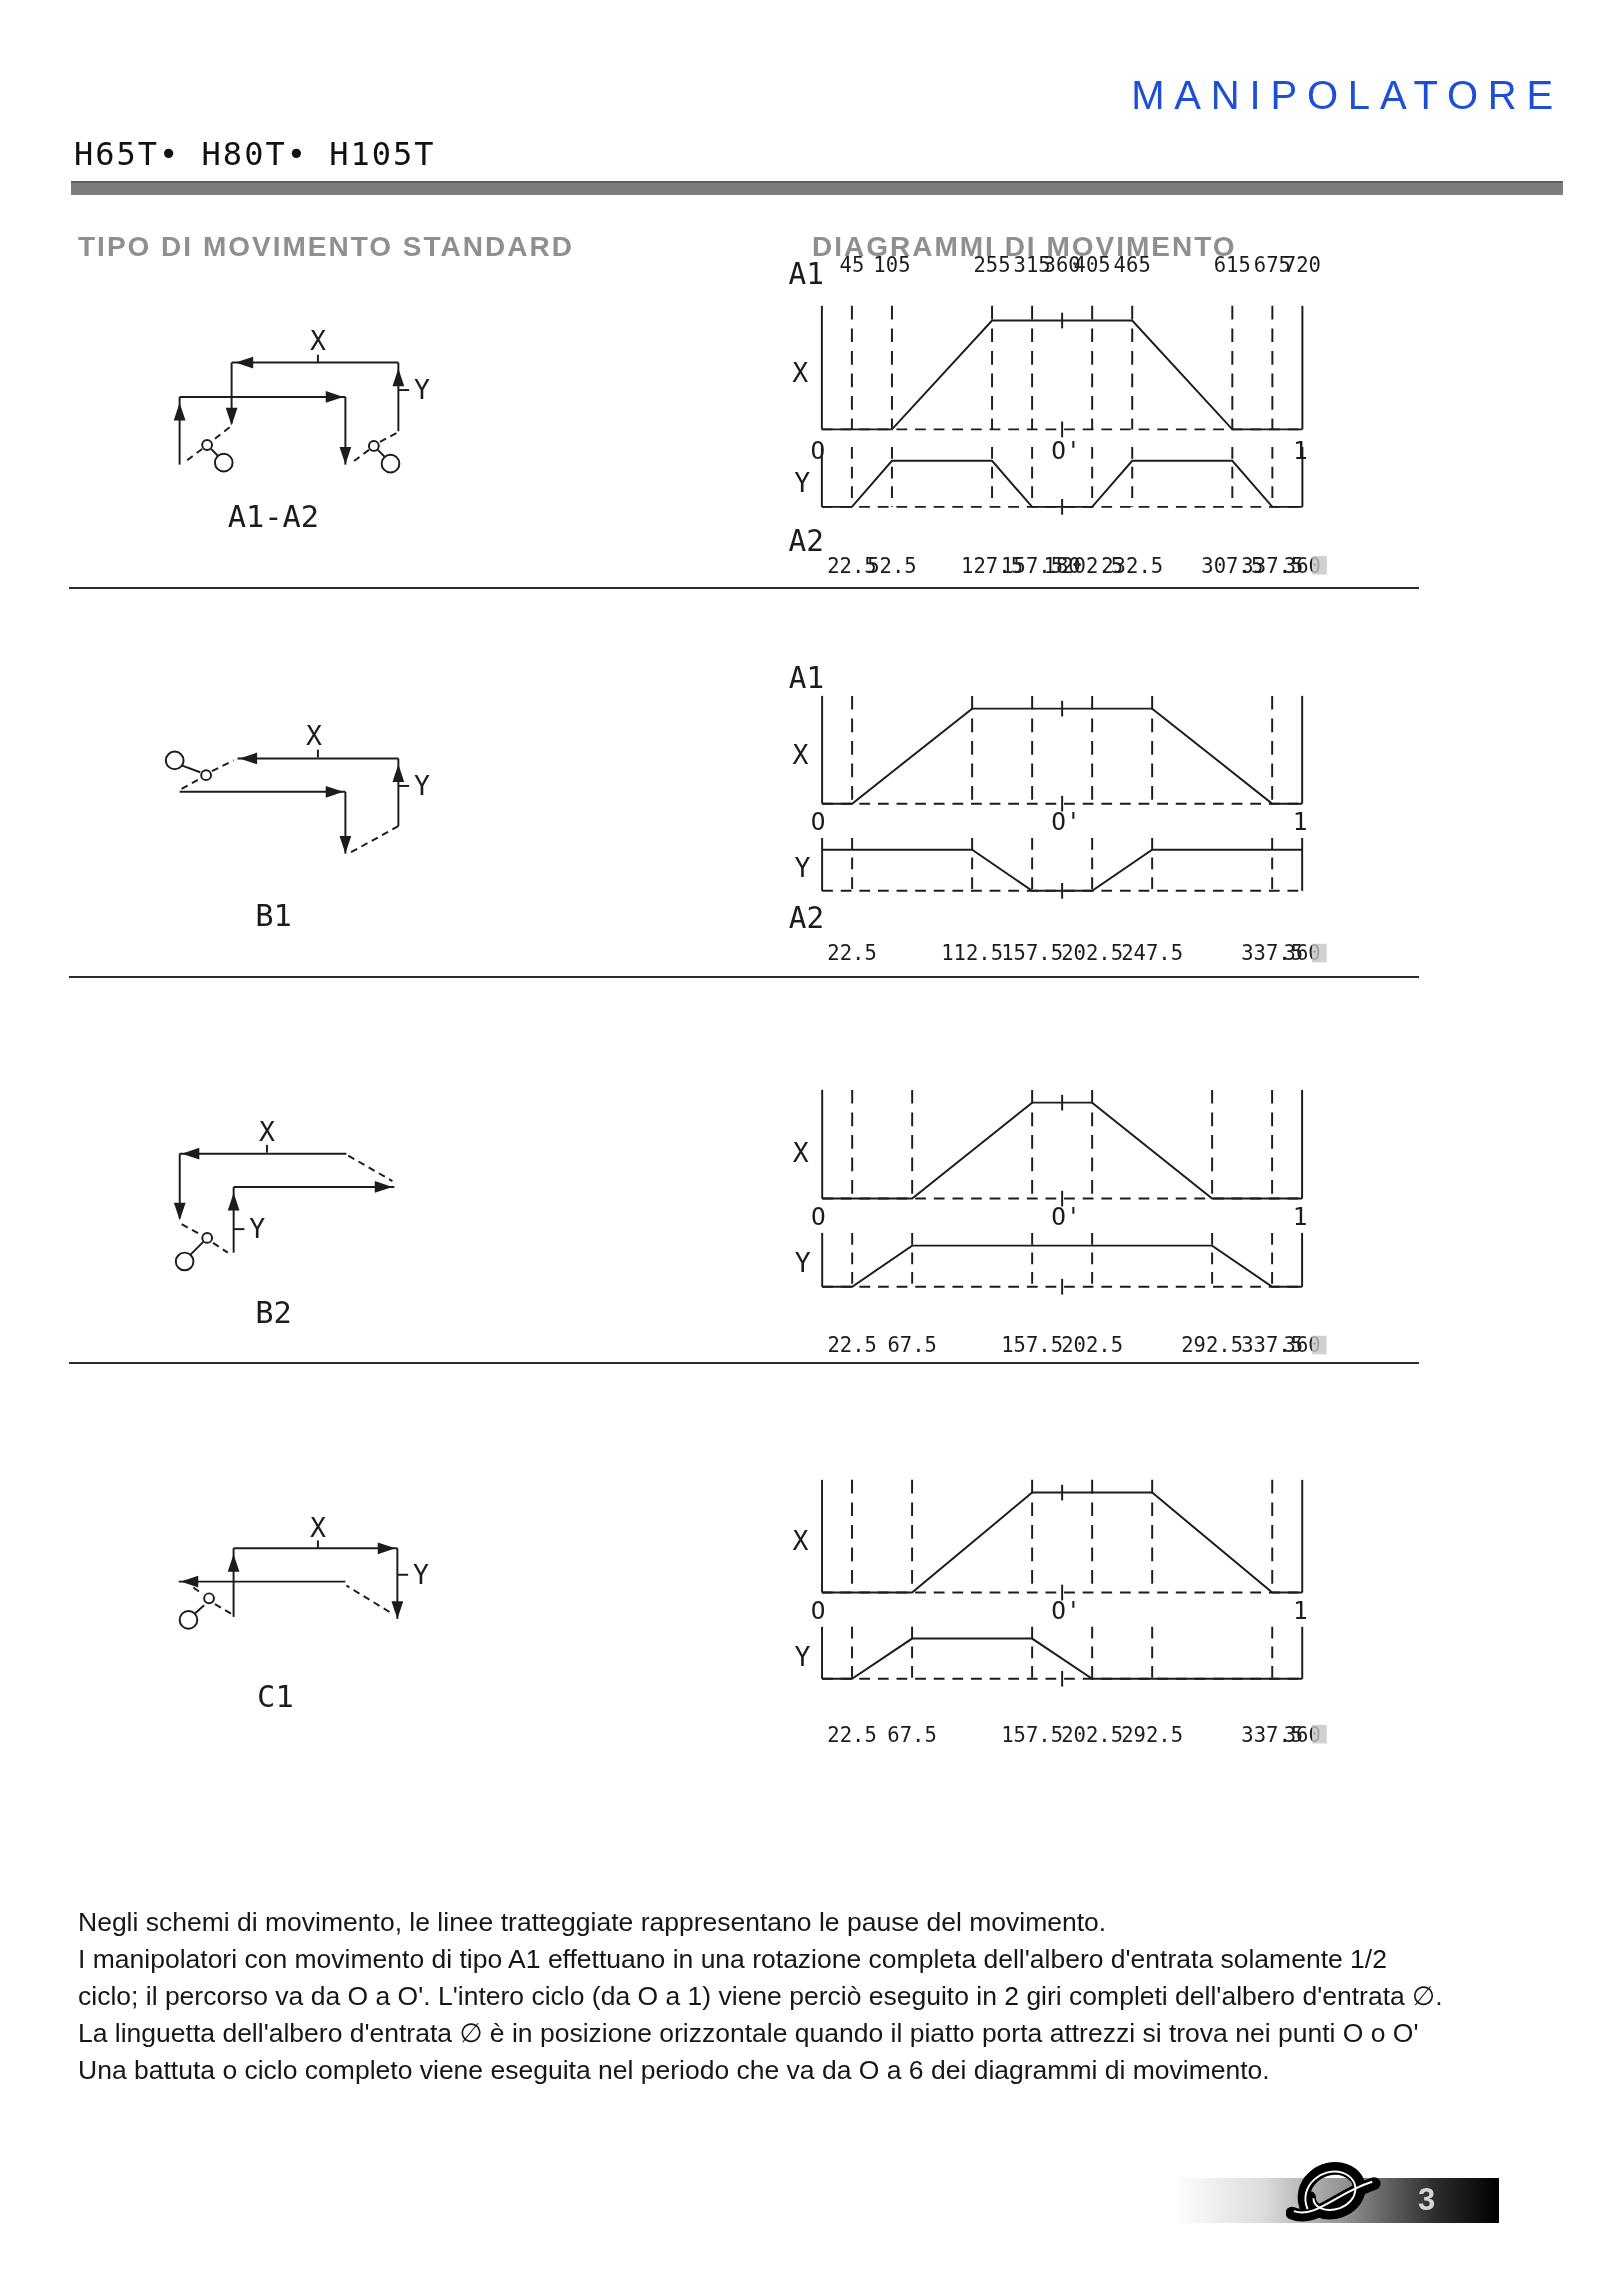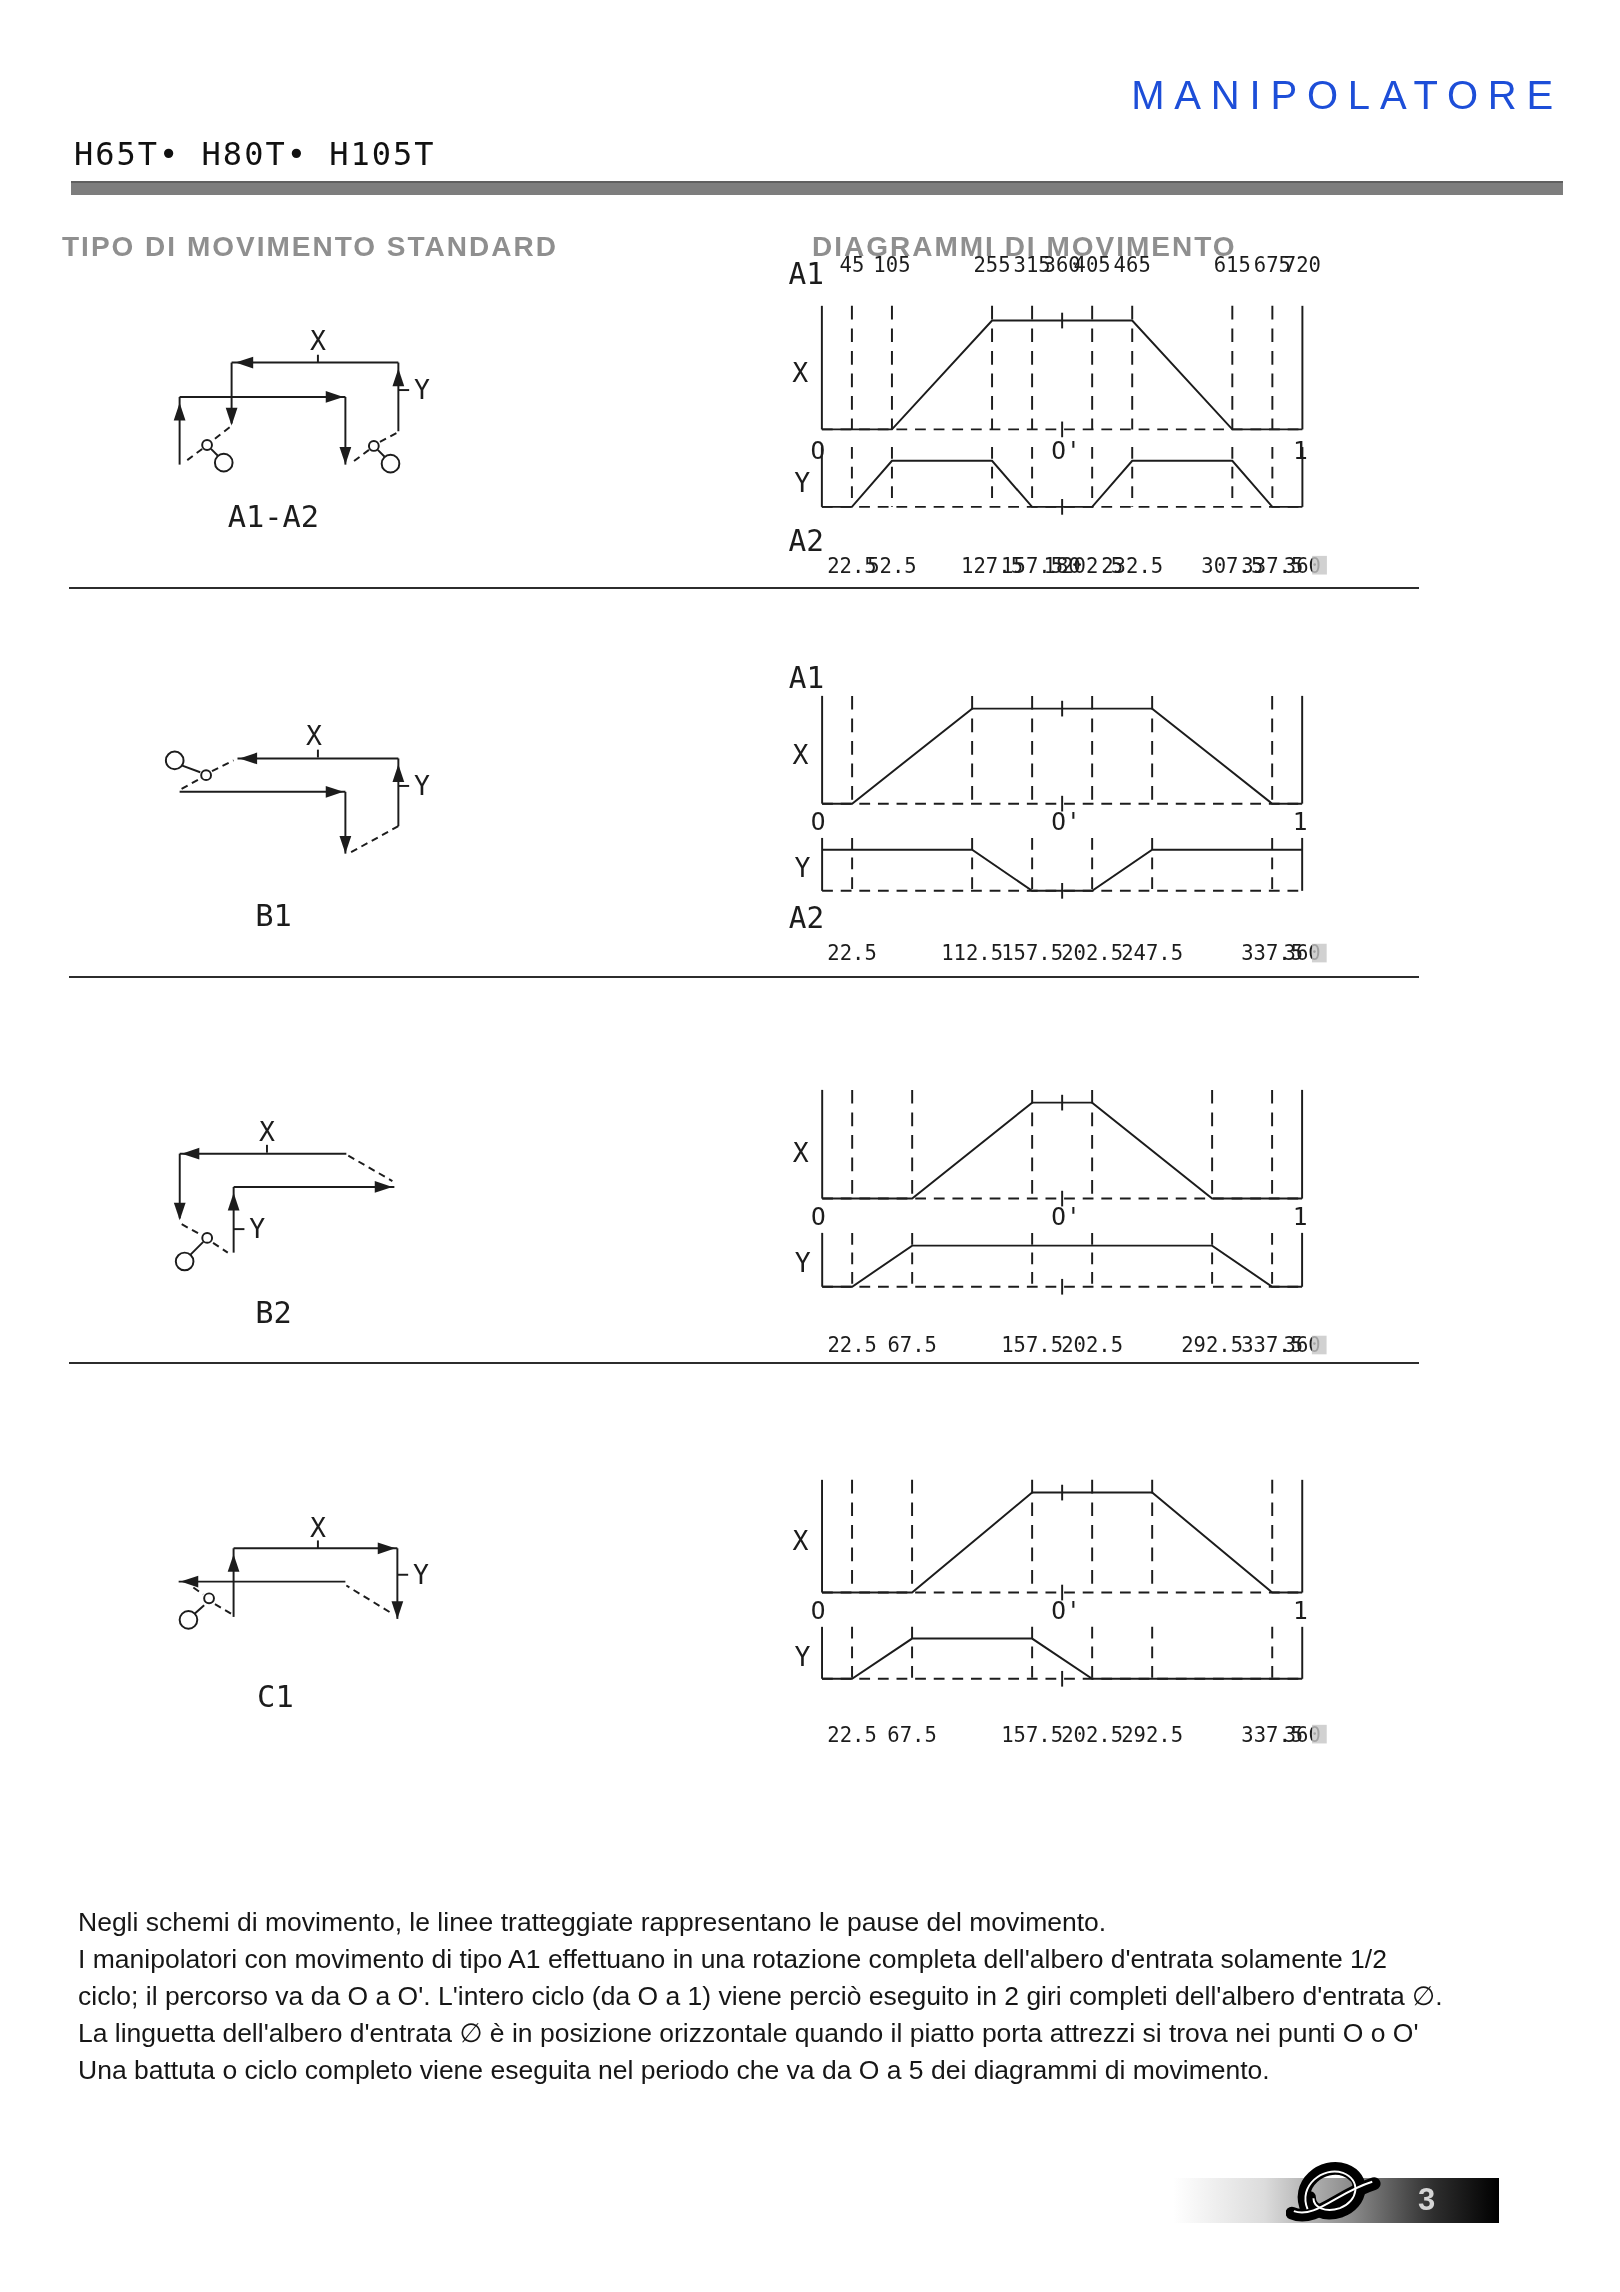--- a/index.html
+++ b/index.html
@@ -3,21 +3,21 @@
 <meta charset="utf-8">
 <style>
   * { margin:0; padding:0; box-sizing:border-box; }
   html,body { width:1620px; height:2293px; }
   body { position:relative; background:#ffffff; font-family:"Liberation Sans",sans-serif; color:#1a1a1a; overflow:hidden; }
   .abs { position:absolute; }
   #models-title { left:74px; top:135px; font-family:"DejaVu Sans Mono",monospace; font-size:32px; letter-spacing:2px; color:#111; }
   #doc-title { right:57px; top:73px; font-size:40px; letter-spacing:9.8px; font-weight:400; color:#1d4ed8; }
   #header-bar { left:71px; top:181px; width:1492px; height:13.7px; background:#7d7d7d; border-top:2px solid #5f5f5f; }
   .col-header { top:231px; font-size:28px; font-weight:bold; letter-spacing:2px; color:#8f8f8f; }
-  #col-header-left { left:62px;text-align:right; }
+  #col-header-left { left:78px;text-align:right; }
   #col-header-right { left:812px; }
   .sep { left:69px; width:1350px; height:2px; background:#2c2c2c; }
   #notes { left:78px; top:1904px; width:1500px; font-size:26.5px; line-height:37px; color:#161616; }
   #footer-bar { left:1173px; top:2178px; width:326px; height:45px;
     background:linear-gradient(to right,#ffffff 0%,#dcdcdc 28%,#8a8a8a 55%,#2e2e2e 80%,#000000 100%); }
   #page-number { left:1418px; top:2182px; font-size:31px; color:#d5d5d5; font-weight:bold; }
   svg text { font-family:"DejaVu Sans Mono",monospace; fill:#1c1c1c; }
 </style>
 </head>
 <body>
@@ -317,21 +317,21 @@
     <text x="517.375" y="325" font-size="21" text-anchor="middle">337.5</text>
     <text x="548" y="325" font-size="21" text-anchor="middle">360</text>
     <rect x="558" y="308" width="15" height="19" fill="#c6c6c6" opacity="0.8"></rect>
   </svg>
 
 <div class="abs" id="notes">
   <div>Negli schemi di movimento, le linee tratteggiate rappresentano le pause del movimento.</div>
   <div>I manipolatori con movimento di tipo A1 effettuano in una rotazione completa dell'albero d'entrata solamente 1/2</div>
   <div>ciclo; il percorso va da O a O'. L'intero ciclo (da O a 1) viene perciò eseguito in 2 giri completi dell'albero d'entrata ∅.</div>
   <div>La linguetta dell'albero d'entrata ∅ è in posizione orizzontale quando il piatto porta attrezzi si trova nei punti O o O'</div>
-  <div>Una battuta o ciclo completo viene eseguita nel periodo che va da O a 5 dei diagrammi di movimento.</div>
+  <div>Una battuta o ciclo completo viene eseguita nel periodo che va da O a 6 dei diagrammi di movimento.</div>
 </div>
 
 <div class="abs" id="footer-bar"></div>
 <svg class="abs" style="left:1286px;top:2154px;" width="98" height="74" viewBox="0 0 100 75">
   <g fill="none" stroke="#000" stroke-width="13" stroke-linecap="round">
     <path d="M22,58 C8,30 38,8 60,16 C82,24 78,50 56,58 C38,64 24,56 24,44"></path>
     <path d="M6,60 C30,70 52,42 90,30"></path>
   </g>
   <g fill="none" stroke="#fff" stroke-width="2">
     <path d="M22,56 C12,32 38,12 58,19 C77,26 74,48 55,55 C40,60 28,54 28,45"></path>

